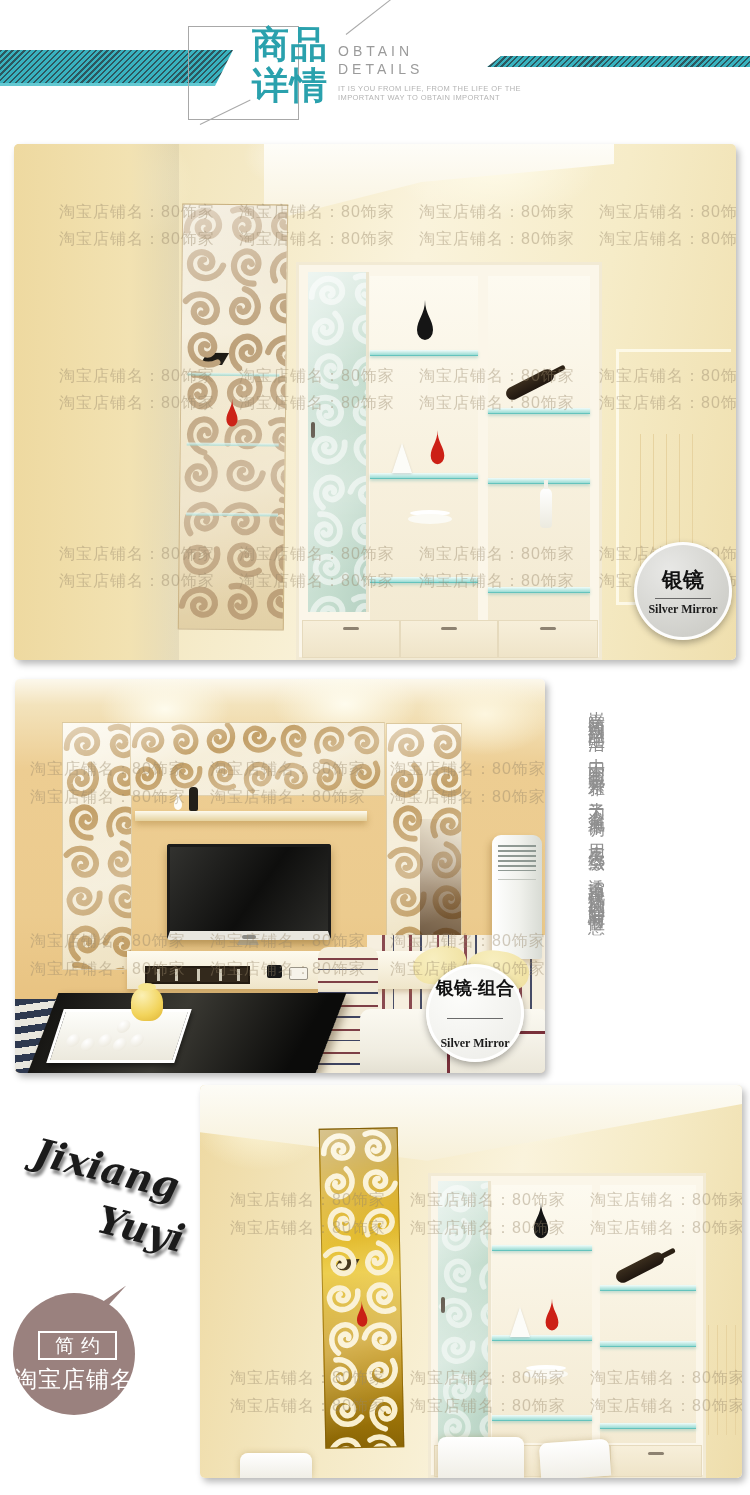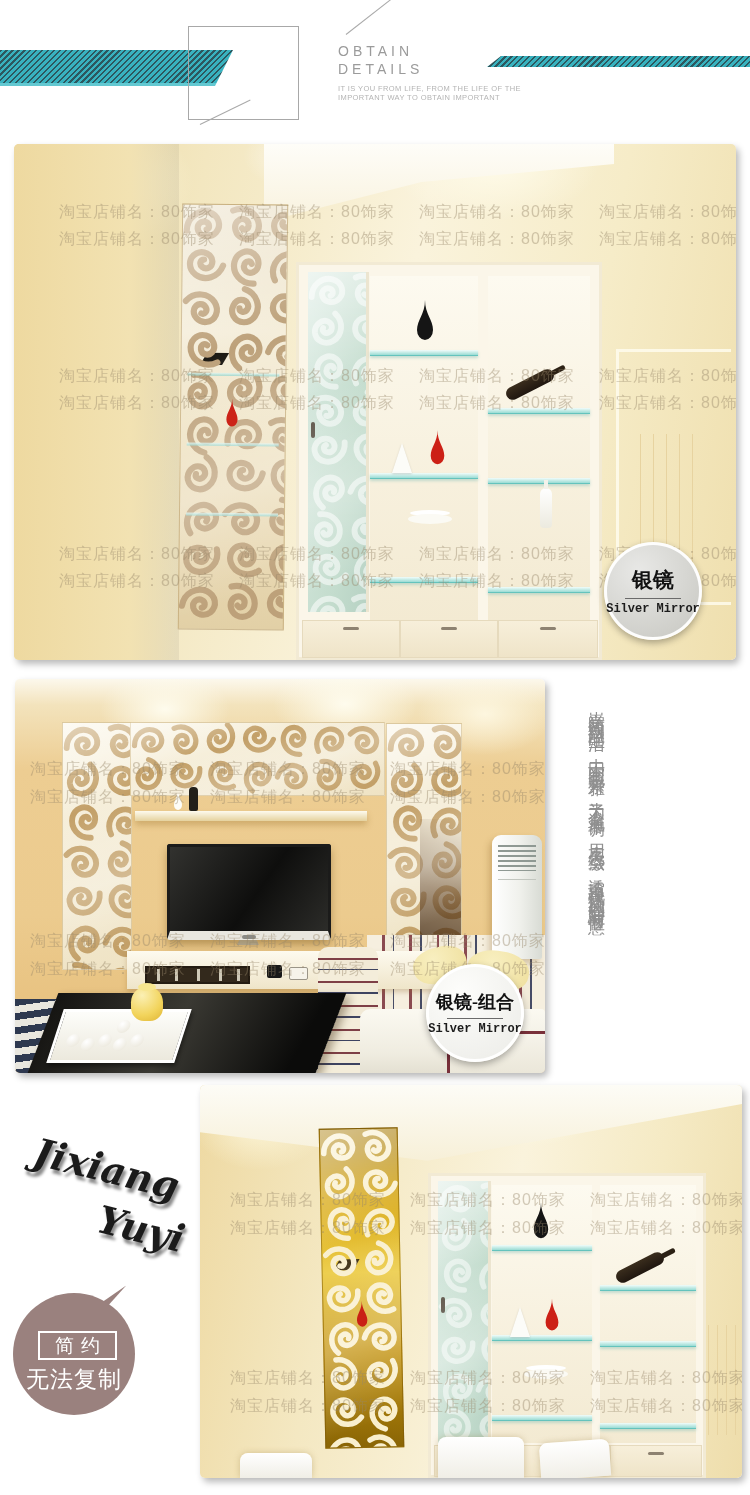--- a/index.html
+++ b/index.html
@@ -22,25 +22,25 @@
   #hair2{left:200px;top:124px;width:56px;transform:rotate(-26deg);}
 
   
   .photo{position:absolute;border-radius:5px;overflow:hidden;box-shadow:3px 4px 7px rgba(0,0,0,.28);}
   .wm-layer{position:absolute;inset:0;pointer-events:none;z-index:40;}
   .wm-layer span{position:absolute;font-size:16px;letter-spacing:1px;color:rgba(150,134,104,.42);white-space:nowrap;}
   .badge{position:absolute;width:92px;height:92px;border-radius:50%;z-index:50;
     background:radial-gradient(circle at 35% 28%,#e8e8e6,#cfcfca 75%,#c4c4bf);
     border:3px solid rgba(255,255,255,.95);box-shadow:0 3px 7px rgba(0,0,0,.3);
     display:flex;flex-direction:column;align-items:center;justify-content:center;}
-  .badge.light{background:radial-gradient(circle at 35% 28%,#fdfdfb,#efefeb 80%);}
+  .badge.light{background:radial-gradient(circle at 35% 28%,#fdfdfb,#efefeb 80%);gap:14px;}
   .badge-title{font-family:"Liberation Serif",serif;font-size:21px;font-weight:bold;color:#121212;white-space:nowrap;}
   .badge.combo .badge-title{font-size:18px;}
   .badge-divider{width:56px;height:1px;background:#6a6a6a;margin:4px 0 3px;}
-  .badge-sub{font-family:Liberation Mono, monospace;font-size:12px;font-weight:bold;color:#1c1c1c;white-space:nowrap;}
+  .badge-sub{font-family:Liberation Serif, serif;font-size:12px;font-weight:bold;color:#1c1c1c;white-space:nowrap;}
 
   .curls{position:absolute;inset:0;width:100%;height:100%;}
   .panel{position:absolute;overflow:hidden;}
   .panel::before{content:"";position:absolute;inset:0;z-index:3;
     background:linear-gradient(160deg,rgba(255,255,255,.55),transparent 35%,rgba(255,255,255,.28) 65%,transparent 90%);}
   .drop{position:absolute;z-index:6;}
   .shelf{position:absolute;height:5px;z-index:4;background:linear-gradient(#f2fcfa,#9adcd4);
     border-bottom:1px solid #64c3bd;box-shadow:0 2px 3px rgba(130,190,185,.45);}
 
   
@@ -177,20 +177,22 @@
     </g>
   </defs>
 </svg>
 
 <div id="header">
   <div class="abs ribbon" id="ribbon-left"></div>
   <div class="abs ribbon" id="ribbon-right"></div>
   <div class="abs" id="title-box"></div>
   <div class="abs hair" id="hair1"></div>
   <div class="abs hair" id="hair2"></div>
+  <div class="abs" id="main-title">商品
+详情</div>
   <div class="abs" id="sub-title">
     <div>OBTAIN</div>
     <div>DETAILS</div>
   </div>
   <div class="abs" id="tagline">
     <div>IT IS YOU FROM LIFE, FROM THE LIFE OF THE</div>
     <div>IMPORTANT WAY TO OBTAIN IMPORTANT</div>
   </div>
 </div>
 
@@ -316,21 +318,21 @@
       <span style="left: 45px; top: 400px;">淘宝店铺名：80饰家</span>
       <span style="left: 225px; top: 400px;">淘宝店铺名：80饰家</span>
       <span style="left: 405px; top: 400px;">淘宝店铺名：80饰家</span>
       <span style="left: 585px; top: 400px;">淘宝店铺名：80饰家</span>
       <span style="left: 45px; top: 427px;">淘宝店铺名：80饰家</span>
       <span style="left: 225px; top: 427px;">淘宝店铺名：80饰家</span>
       <span style="left: 405px; top: 427px;">淘宝店铺名：80饰家</span>
       <span style="left: 585px; top: 427px;">淘宝店铺名：80饰家</span>
     </div>
 
-  <div class="badge" style="left:590px;top:398px">
+  <div class="badge" style="left:620px;top:398px">
     <div class="badge-title">银镜</div>
     <div class="badge-divider"></div>
     <div class="badge-sub">Silver Mirror</div>
   </div>
 </div>
 
 <div class="photo" id="p2">
   <div class="panel p2-panel" style="left:47px;top:43px;width:68px;height:246px">
     <svg class="curls" viewBox="0 0 68 246">
         <use href="#curl" transform="translate(2,4) scale(0.419) rotate(0 44 34)"></use>
@@ -555,14 +557,14 @@
 
 </div>
 
 <div class="abs" id="script">
   <div>Jixiang</div>
   <div class="l2">Yuyi</div>
 </div>
 <div class="abs" id="stamp-tail"></div>
 <div class="abs" id="stamp">
   <div id="stamp-box">简约</div>
-  <div id="stamp-caption">无法复制</div>
+  <div id="stamp-caption">淘宝店铺名</div>
 </div>
 
 </body></html>

